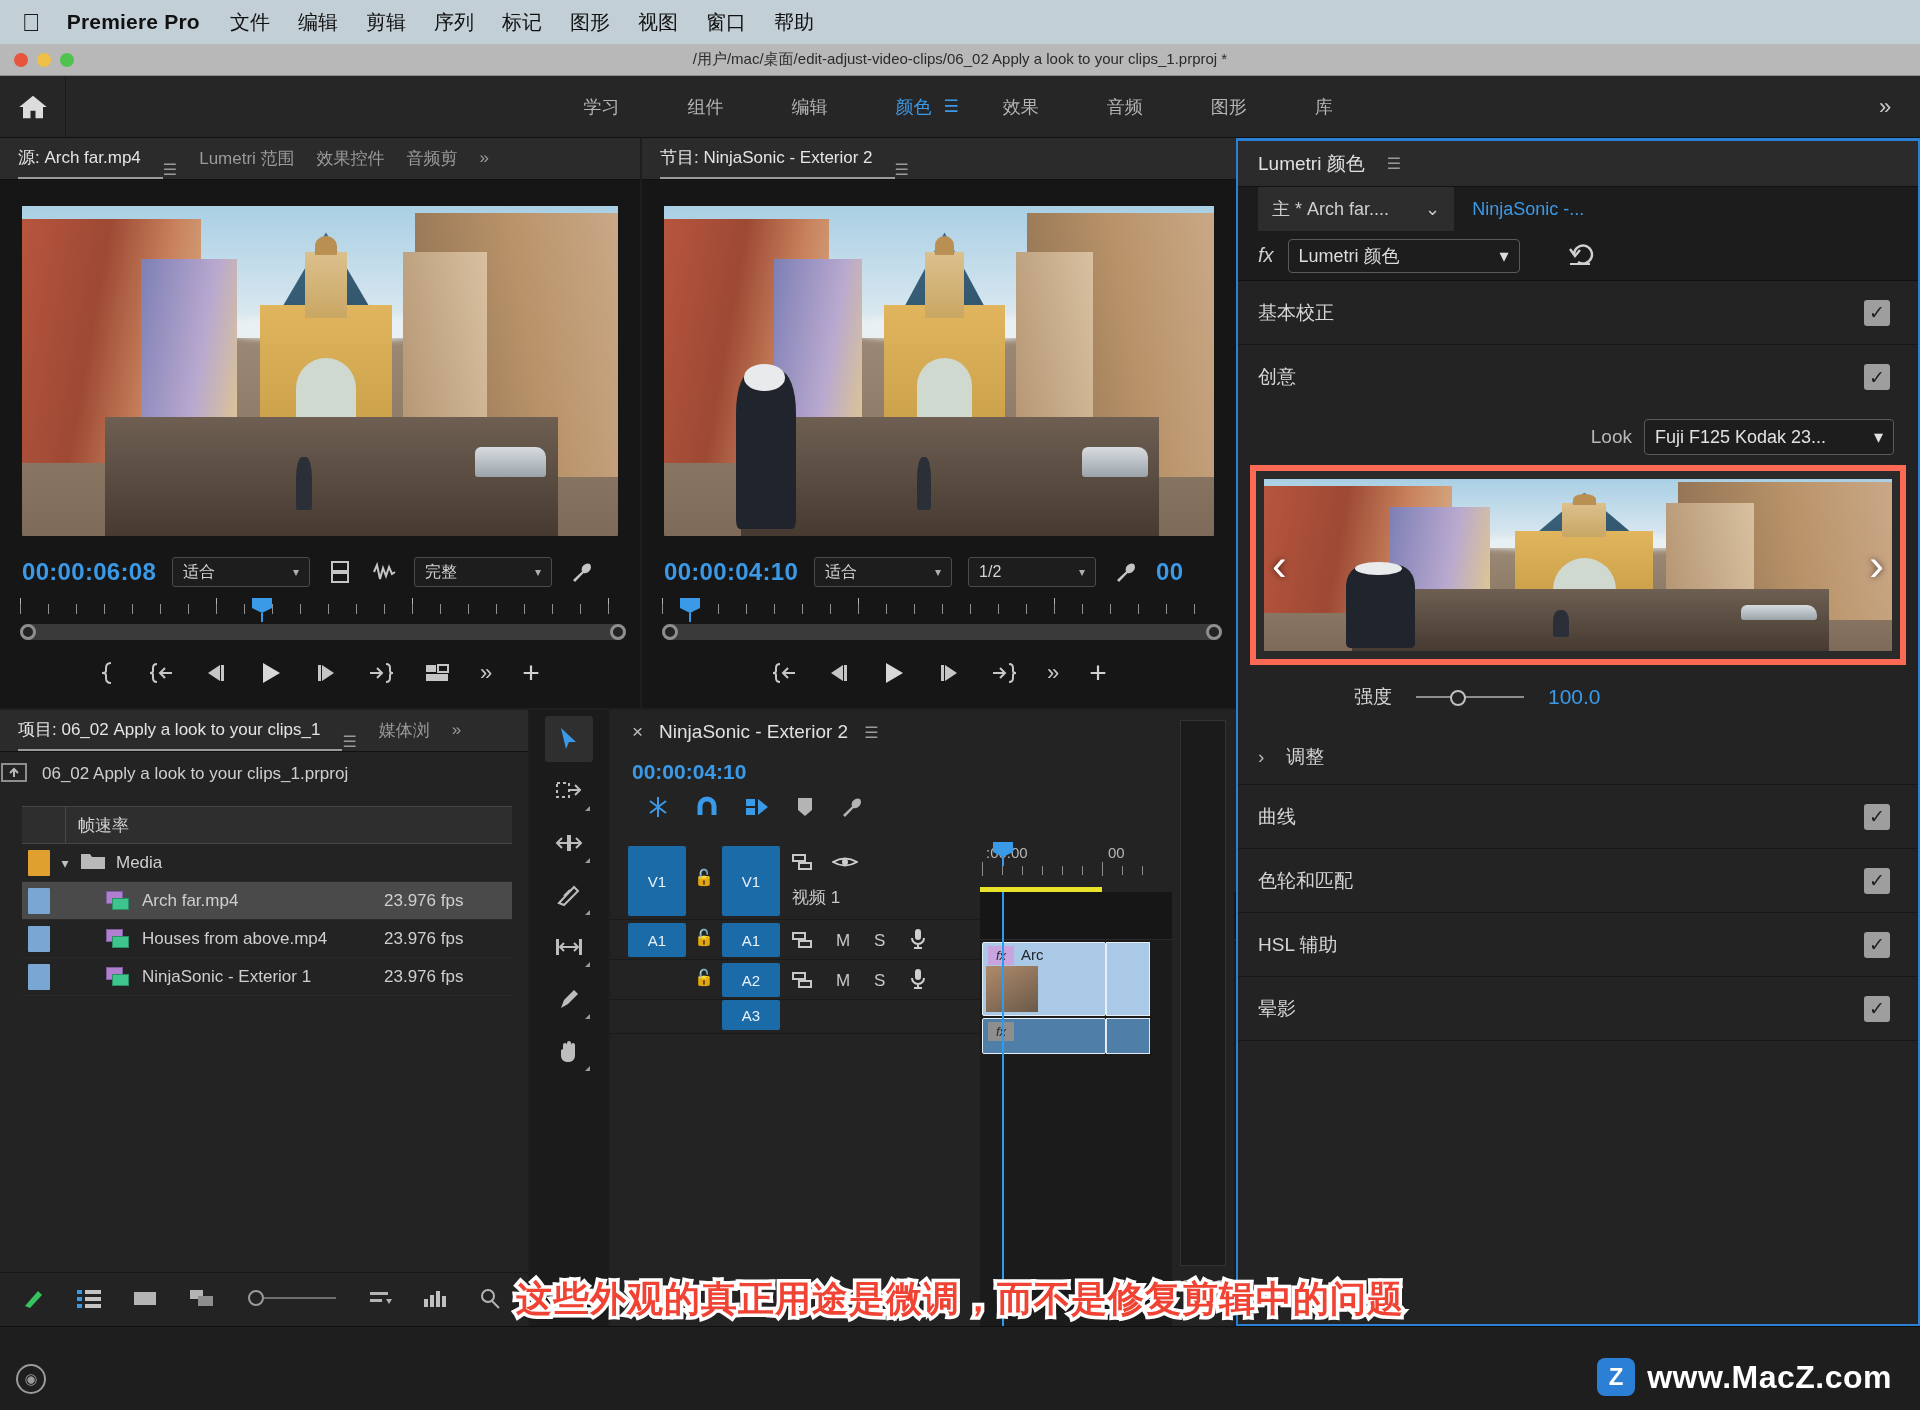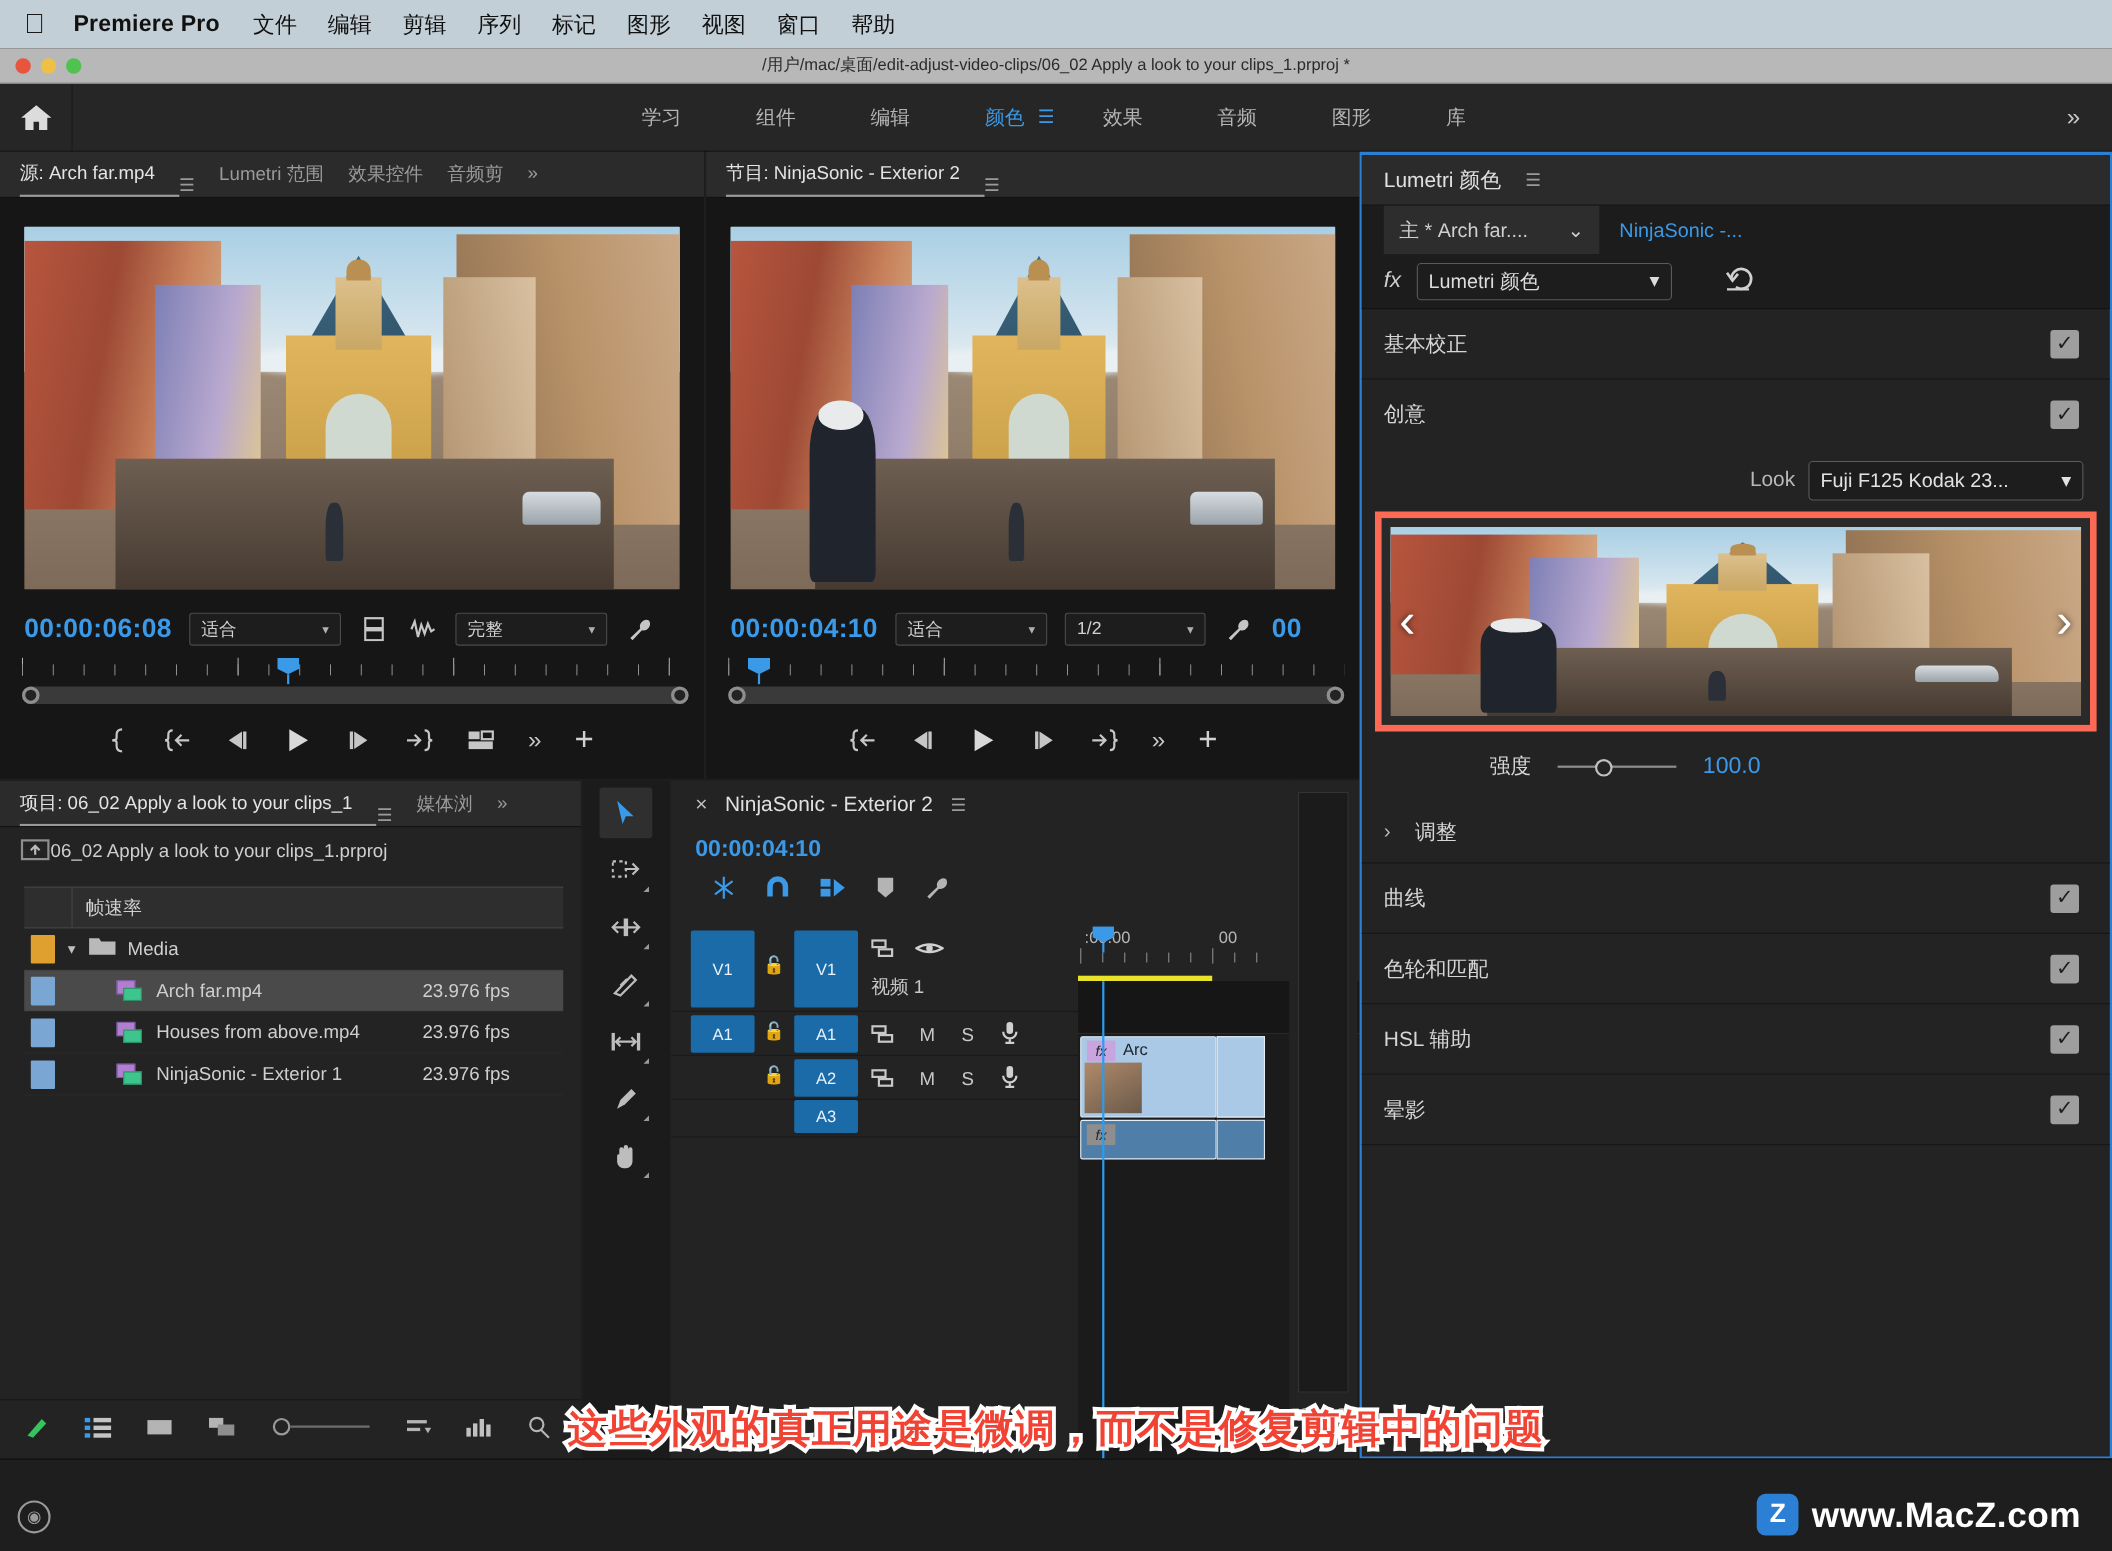--- a/index.html
+++ b/index.html
@@ -115,21 +115,21 @@
                background:#3a3a3a; border-radius:8px;}
   .sb-h { position:absolute; width:16px; height:16px; border-radius:50%;
           border:3px solid #8e8e8e; background:#232323; }
 
   .transport { position:absolute; left:0; right:0; bottom:6px; height:58px;
                display:flex; align-items:center; justify-content:center; gap:30px;}
   .tbtn { color:#c6c6c6; display:flex; align-items:center; justify-content:center;}
 
   
   #projectPanel { left:0; top:572px; width:528px; bottom:84px; }
-  .proj-row { display:flex; align-items:center; height:44px; padding-left:18px; }
+  .proj-row { display:flex; align-items:center; height:44px; gap:14px;}
   .search { margin:8px 16px 0 22px; height:34px; background:#141414;
             border:1px solid #474747; border-radius:3px; flex:1;
             display:flex; align-items:center; padding:0 10px; gap:8px;}
   .search input { background:transparent; border:0; outline:0; color:#cfcfcf;
                   font-size:15px; width:100%; font-family:inherit;}
   .tbl-head { display:flex; height:38px; background:#2e2e2e; margin:10px 16px 0 22px;
               border-top:1px solid #454545; border-bottom:1px solid #454545;}
   .th { display:flex; align-items:center; font-size:17px; color:#cfcfcf;
         border-right:1px solid #454545; padding-left:12px;}
   .tr { display:flex; height:38px; align-items:center; margin:0 16px 0 22px;

